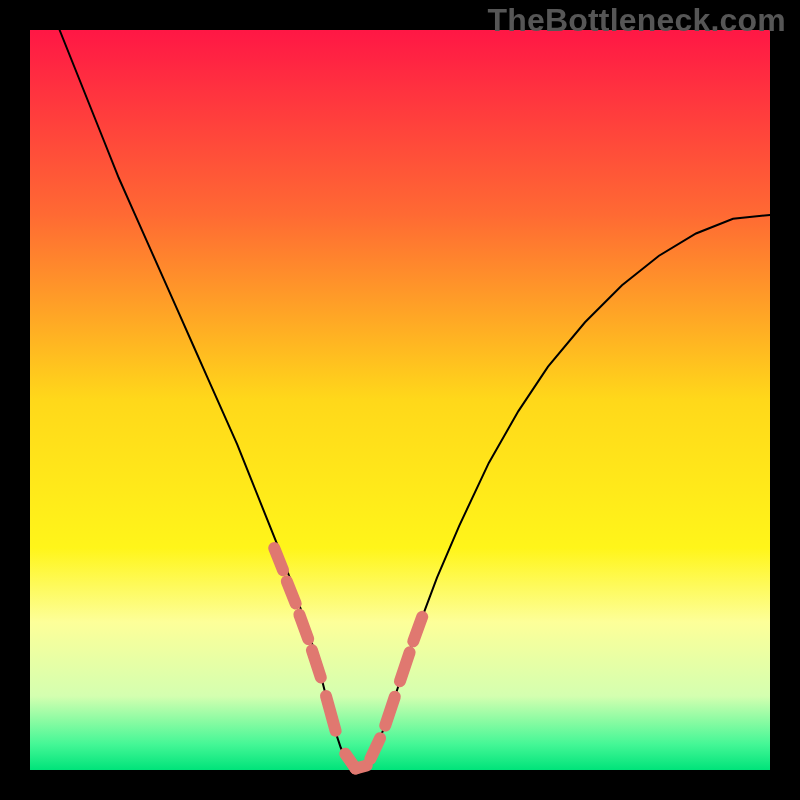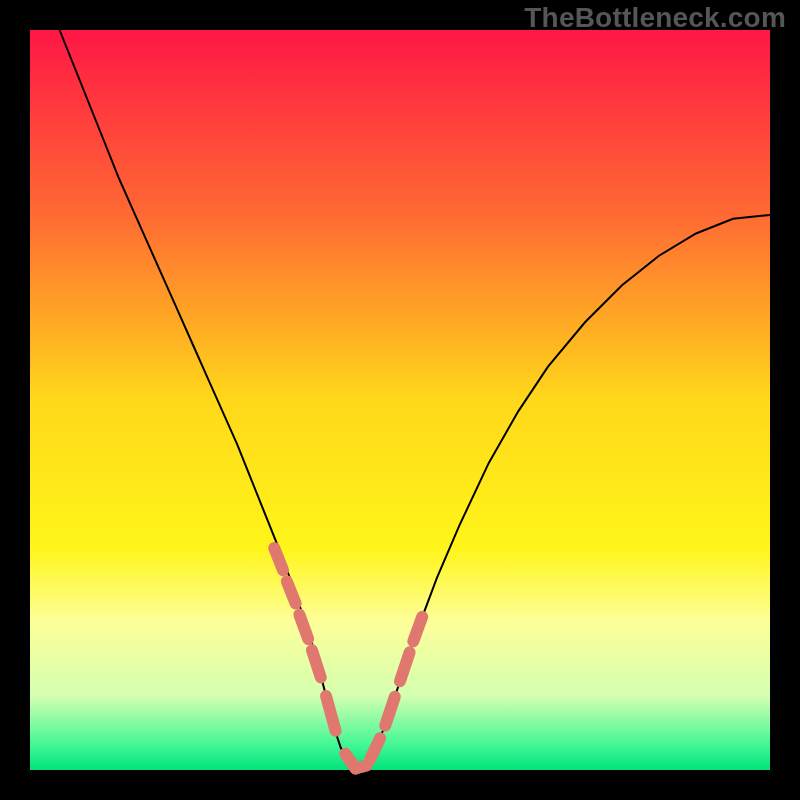--- a/index.html
+++ b/index.html
@@ -14,21 +14,21 @@
     position: relative;
     width: 800px;
     height: 800px;
     background: #000;
   }
   .watermark {
     position: absolute;
     top: 2px;
     right: 14px;
     font-family: Arial, Helvetica, sans-serif;
-    font-size: 28px;
+    font-size: 32px;
     font-weight: 600;
     color: #565656;
     letter-spacing: 0.2px;
     z-index: 10;
   }
   svg {
     position: absolute;
     top: 0;
     left: 0;
     width: 800px;

